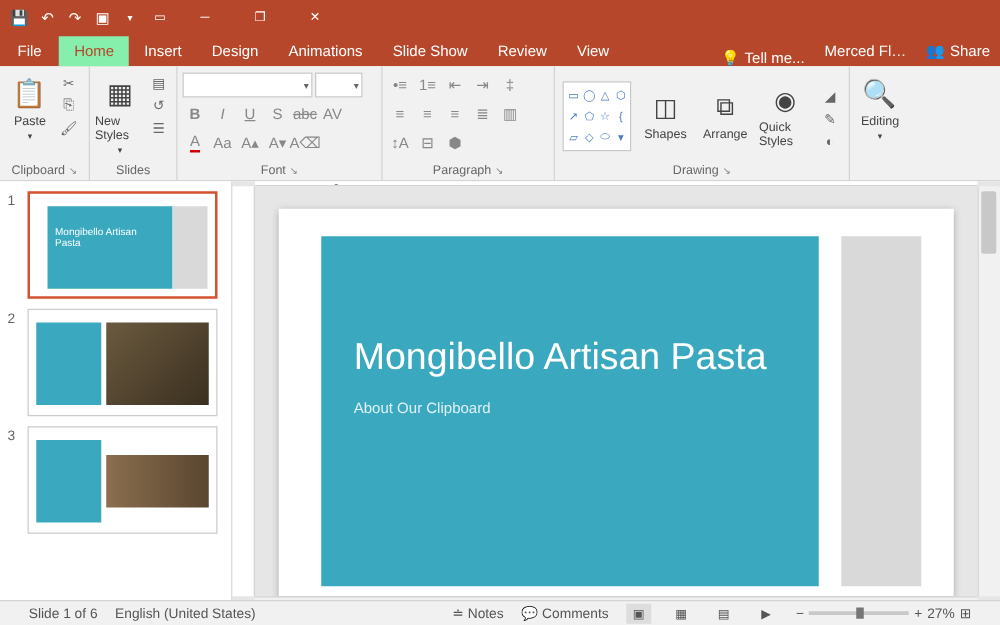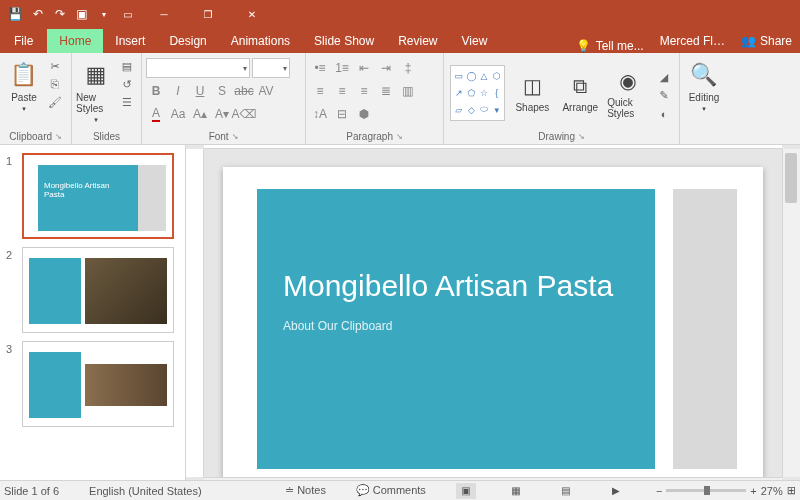--- a/index.html
+++ b/index.html
@@ -59,21 +59,21 @@
 .vruler{width:18px;background:#fff;border-right:1px solid #d4d4d4}
 .canvas{flex:1;background:#e6e6e6;display:flex;align-items:flex-start;justify-content:center;padding:18px 0 0;overflow:hidden}
 .slide{width:540px;height:310px;background:#fff;box-shadow:0 2px 6px rgba(0,0,0,.3);position:relative}
 .slide .tealbox{position:absolute;left:34px;top:22px;width:398px;height:280px;background:#3aa9bf;color:#fff;padding:80px 26px 0}
 .slide .h{font-size:30px;font-weight:300;line-height:1.15}
 .slide .sub{font-size:12px;margin-top:16px;color:#dff1f5}
 .slide .gbox{position:absolute;right:26px;top:22px;width:64px;height:280px;background:#d9d9d9}
 .vscroll{width:18px;background:#f1f1f1;border-left:1px solid #d4d4d4;position:relative}
 .vscroll .th{position:absolute;left:2px;top:4px;width:12px;height:50px;background:#c8c8c8;border-radius:2px}
 .hscroll{height:16px;background:#f1f1f1;border-top:1px solid #d4d4d4;margin-left:18px;margin-right:18px}
-.status{height:20px;background:#f1f1f1;border-top:1px solid #d4d4d4;display:flex;align-items:center;font-size:11px;color:#555;padding:0 4px;gap:30px}
+.status{height:20px;background:#f1f1f1;border-top:1px solid #d4d4d4;display:flex;align-items:center;font-size:11px;color:#555;padding:0 23px;gap:14px}
 .status .spacer{flex:1}
 .status .vbtn{width:20px;height:16px;display:flex;align-items:center;justify-content:center;border:1px solid transparent;font-size:10px}
 .status .vbtn.act{background:#ddd}
 .zoom{display:flex;align-items:center;gap:4px}
 .zslider{width:80px;height:3px;background:#c8c8c8;position:relative}
 .zslider .h{position:absolute;left:38px;top:-3px;width:6px;height:9px;background:#767676}
 </style>
 </head>
 <body>
 

